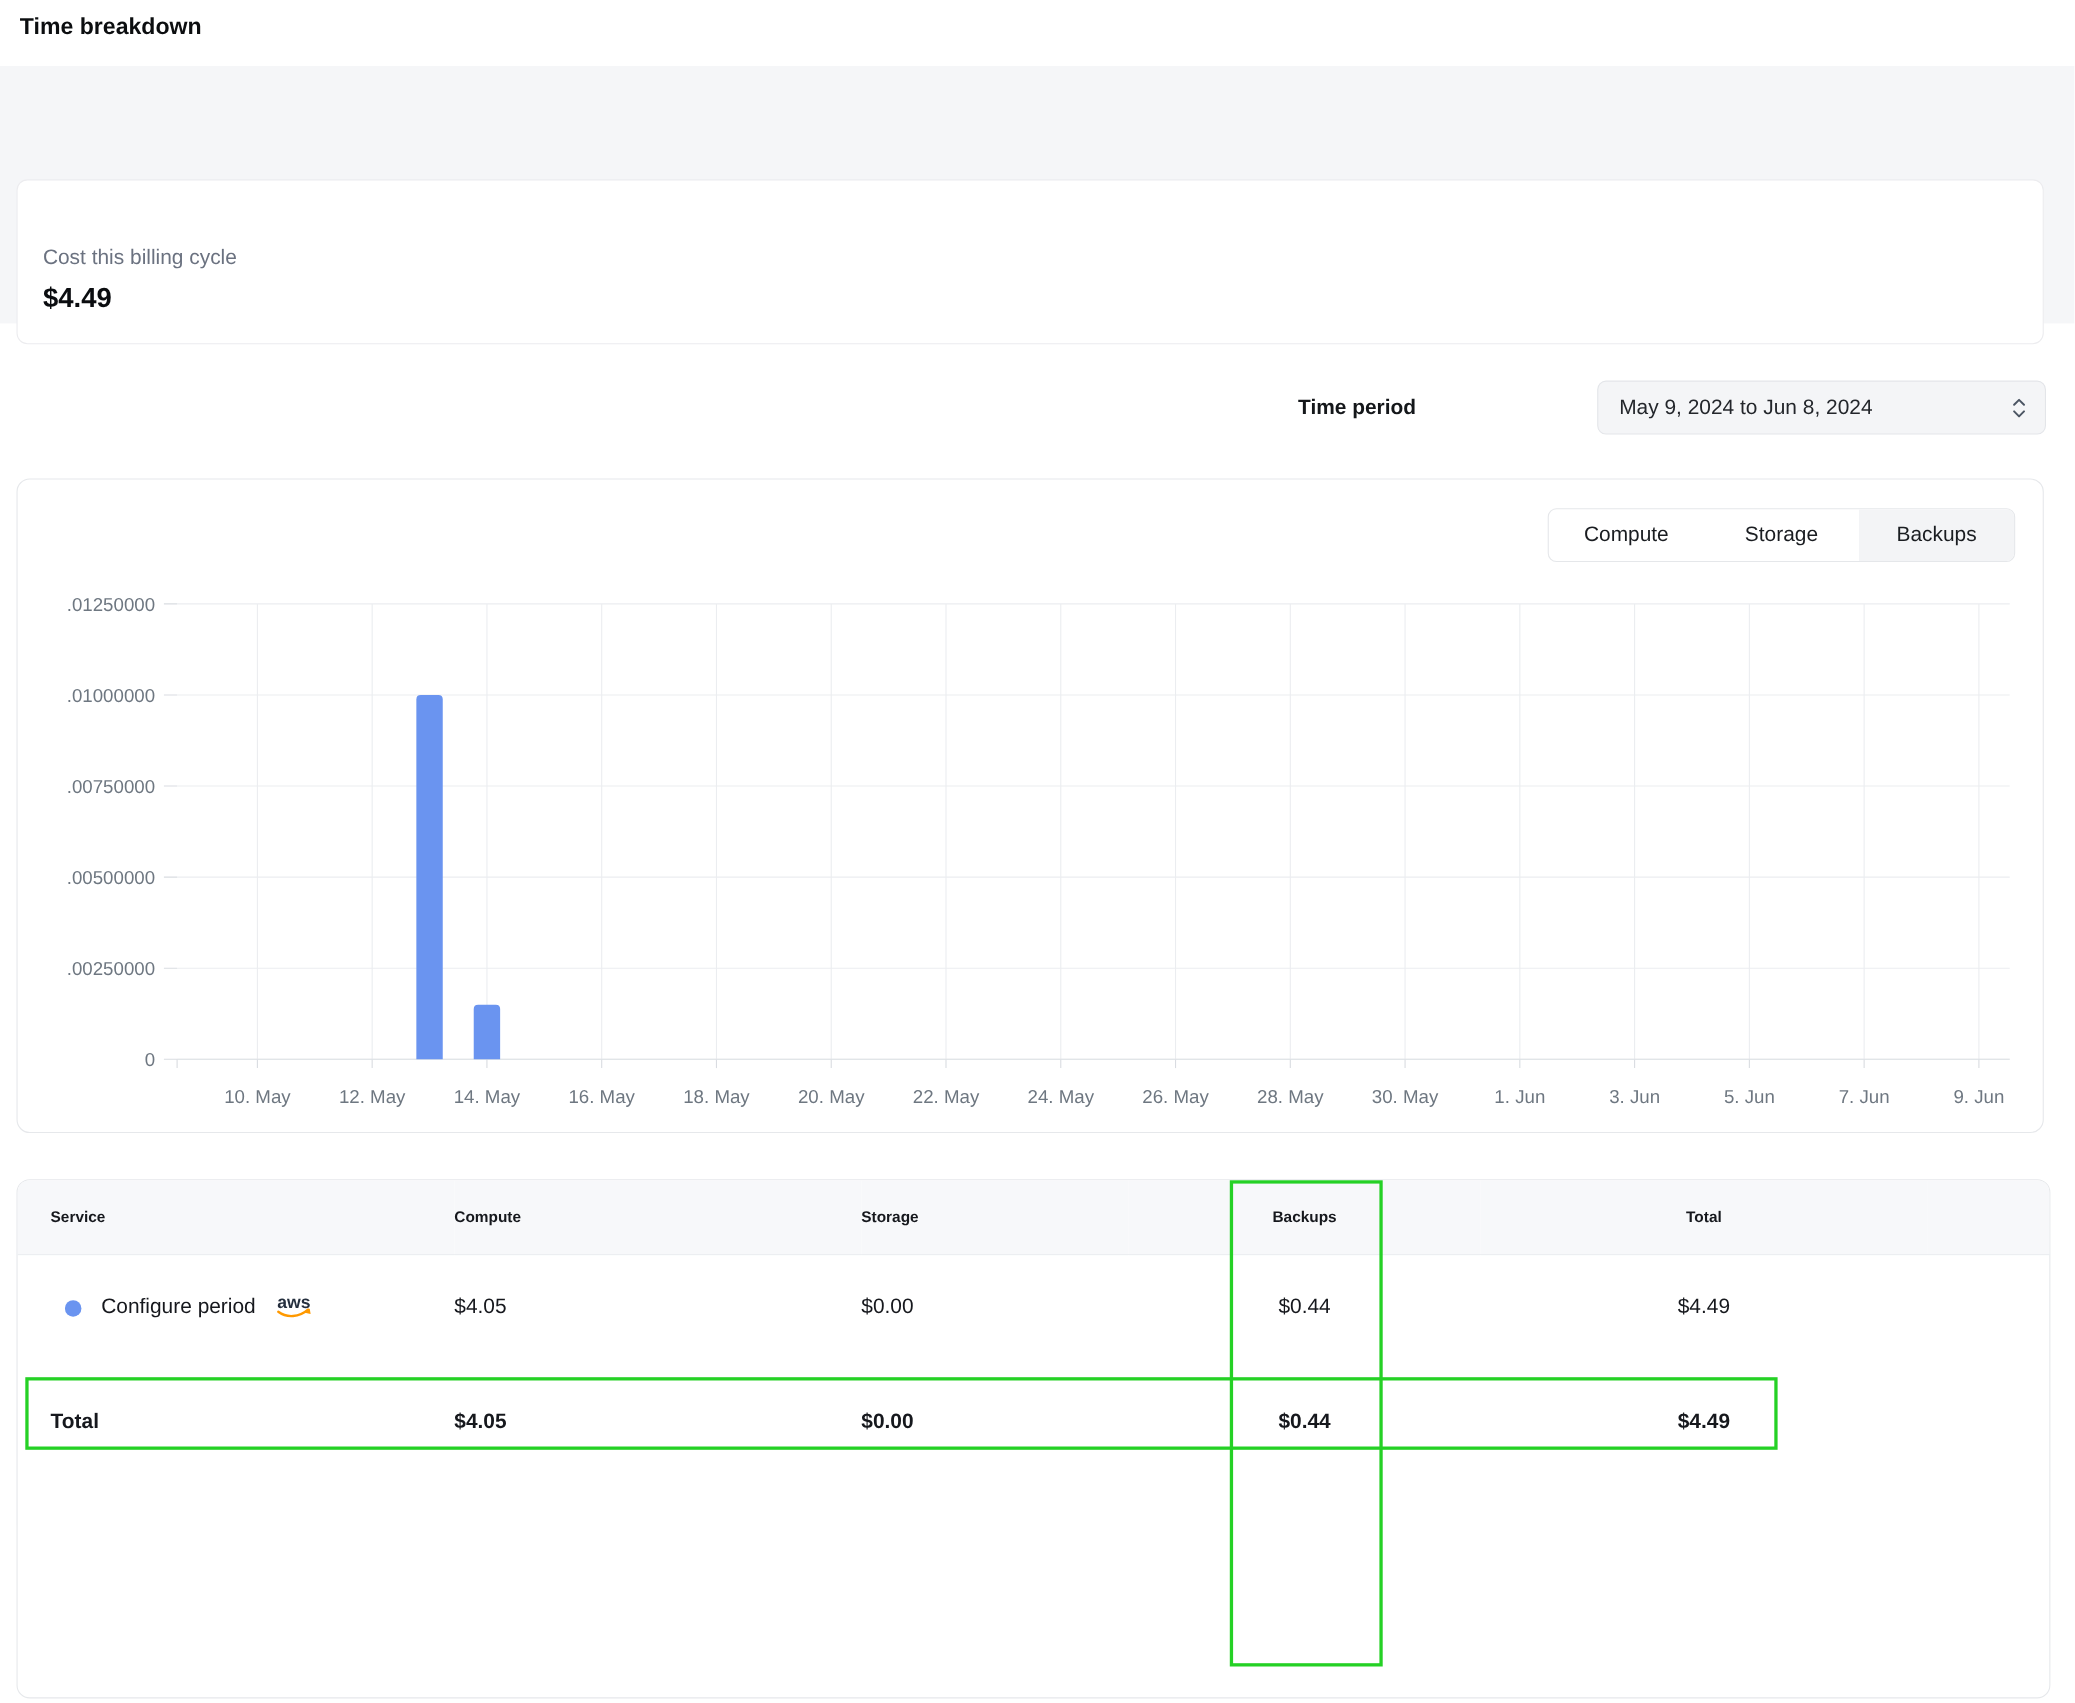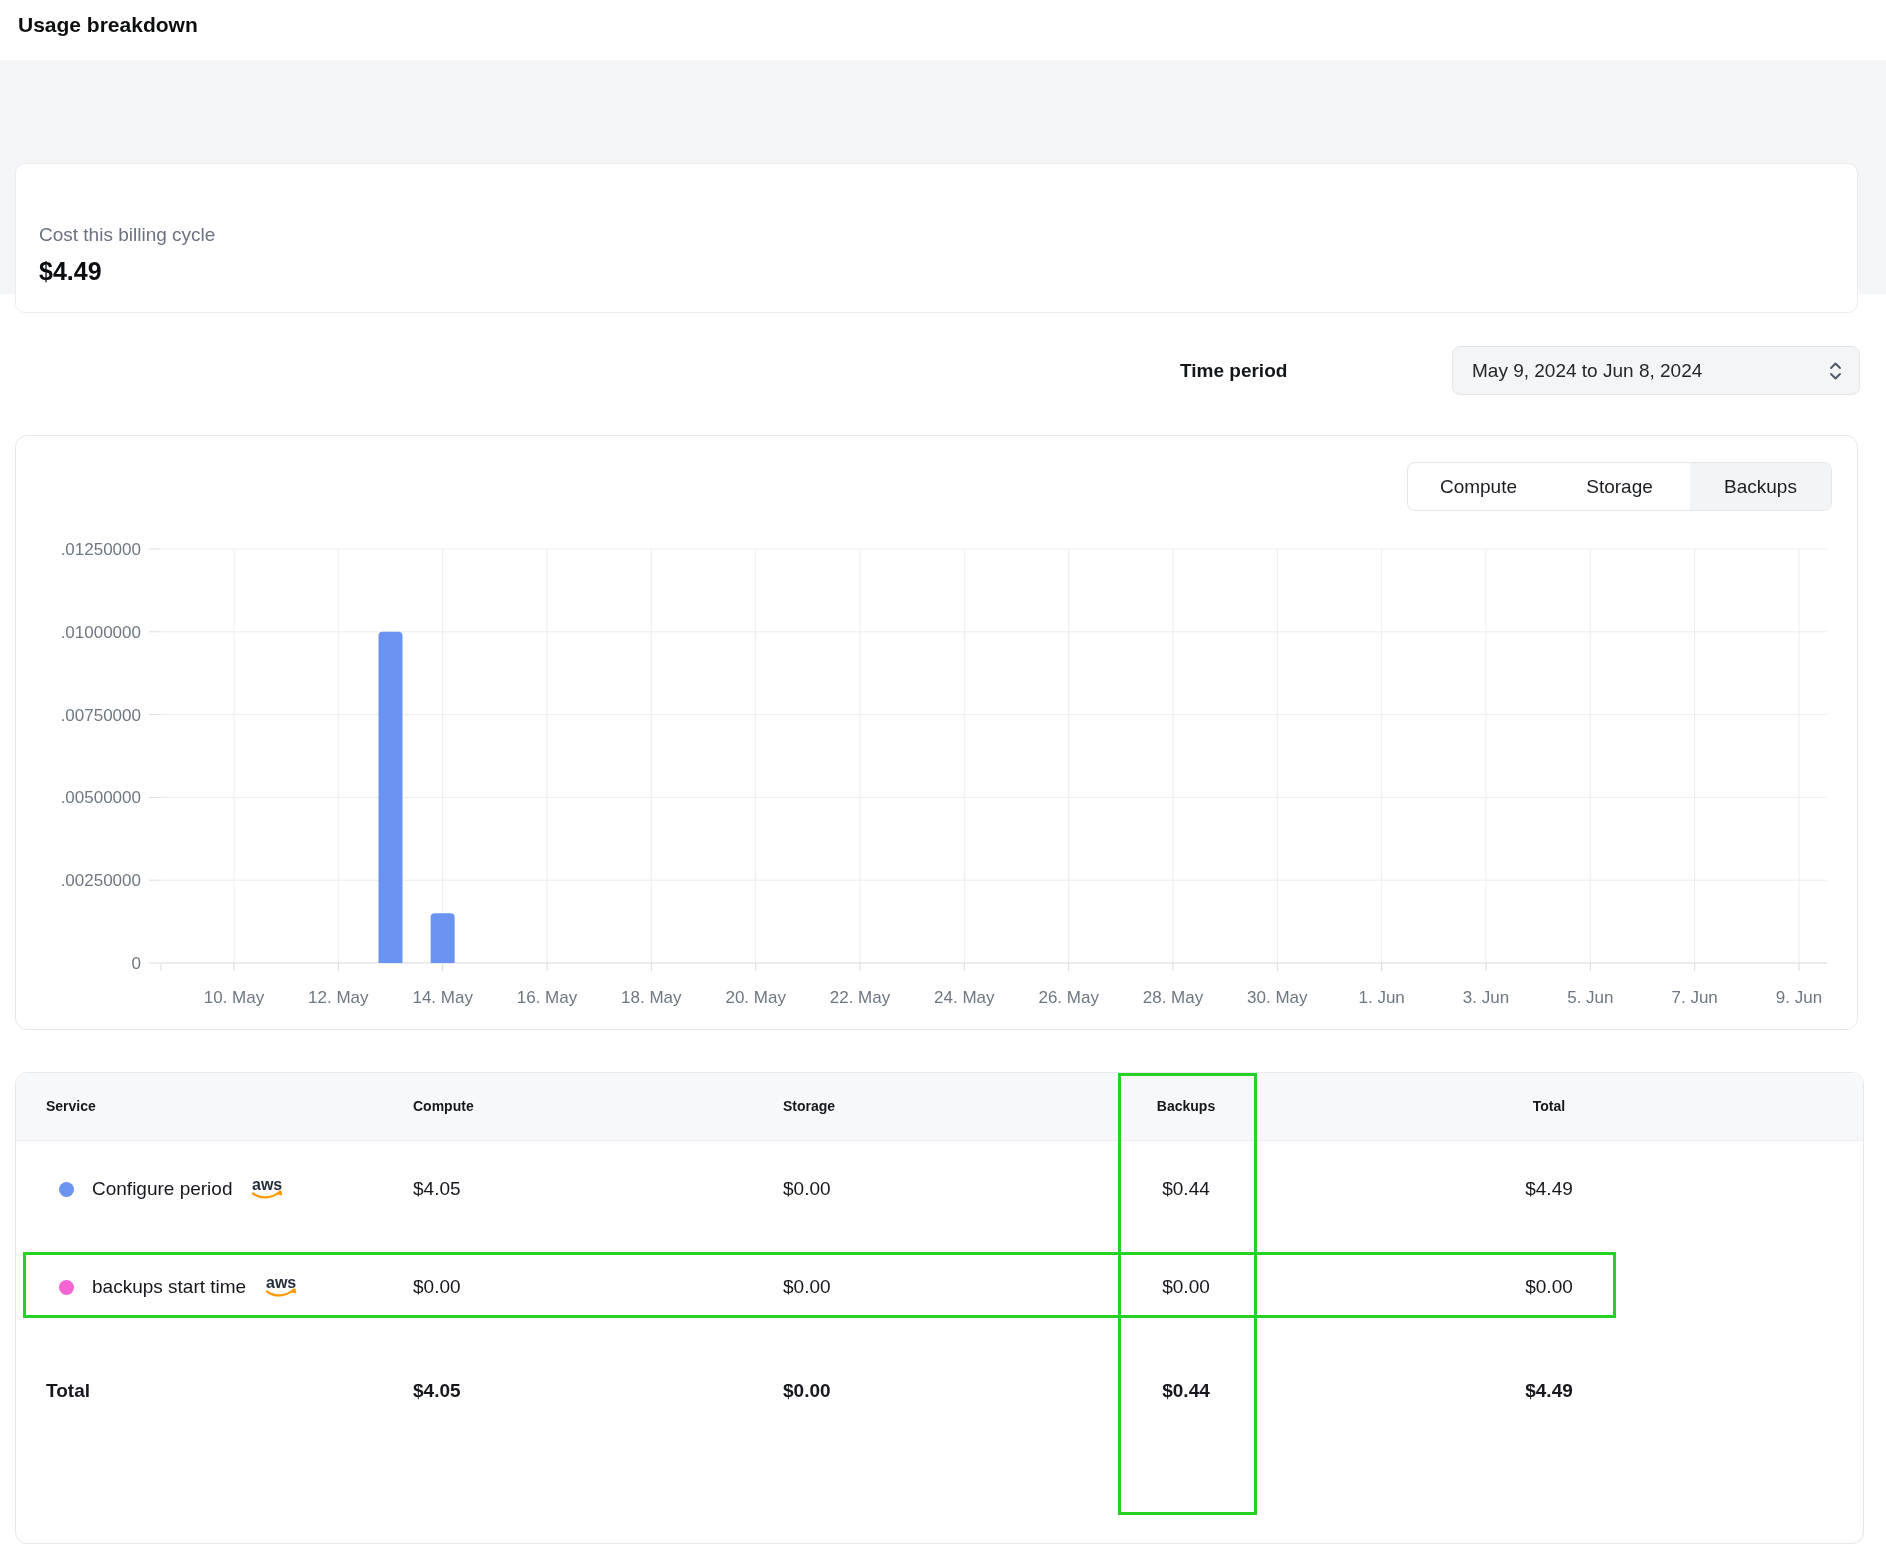--- a/index.html
+++ b/index.html
@@ -81,21 +81,21 @@
   .annotation-box {
     position: absolute; border: 3px solid #25d125; z-index: 5; pointer-events: none;
     background: transparent;
   }
   .ann-col { left: 1118px; top: 1073px; width: 139px; height: 442px; }
   .ann-row { left: 23px;  top: 1252px; width: 1593px; height: 66px; }
 </style>
 </head>
 <body>
 
-<div class="page-title">Usage breakdown</div>
+<div class="page-title">Time breakdown</div>
 
 <div class="billing-strip">
   <div class="cost-card">
     <div class="cost-label">Cost this billing cycle</div>
     <div class="cost-amount">$4.49</div>
   </div>
 </div>
 
 <div class="tp-label">Time period</div>
 <div class="tp-select">
@@ -222,40 +222,20 @@
               </svg>
             </span>
           </span>
         </td>
         <td>$4.05</td>
         <td>$0.00</td>
         <td class="ctr">$0.44</td>
         <td class="ctr">$4.49</td>
         <td></td>
       </tr>
-      <tr class="data-row">
-        <td class="svc-cell">
-          <span class="svc-flex">
-            <span class="dot" style="background: rgb(245, 100, 212);"></span>
-            <span>backups start time</span>
-            <span class="aws-badge">
-              <svg width="38" height="26" viewBox="0 0 38 26">
-                <text x="4" y="14" font-size="16" font-weight="bold" fill="#252f3e" font-family="Liberation Sans, DejaVu Sans, sans-serif">aws</text>
-                <path d="M5 17.5 C 13 23.5, 24 22.5, 32 15.5" fill="none" stroke="#ff9900" stroke-width="2.2" stroke-linecap="round"></path>
-                <path d="M33.5 14.5 l 0.9 5 -5.2 -1.1 z" fill="#ff9900"></path>
-              </svg>
-            </span>
-          </span>
-        </td>
-        <td>$0.00</td>
-        <td>$0.00</td>
-        <td class="ctr">$0.00</td>
-        <td class="ctr">$0.00</td>
-        <td></td>
-      </tr>
       <tr class="total-row">
         <td class="svc-cell" style="padding-left:30px;">Total</td>
         <td>$4.05</td>
         <td>$0.00</td>
         <td class="ctr">$0.44</td>
         <td class="ctr">$4.49</td>
         <td></td>
       </tr>
     </tbody>
   </table>

